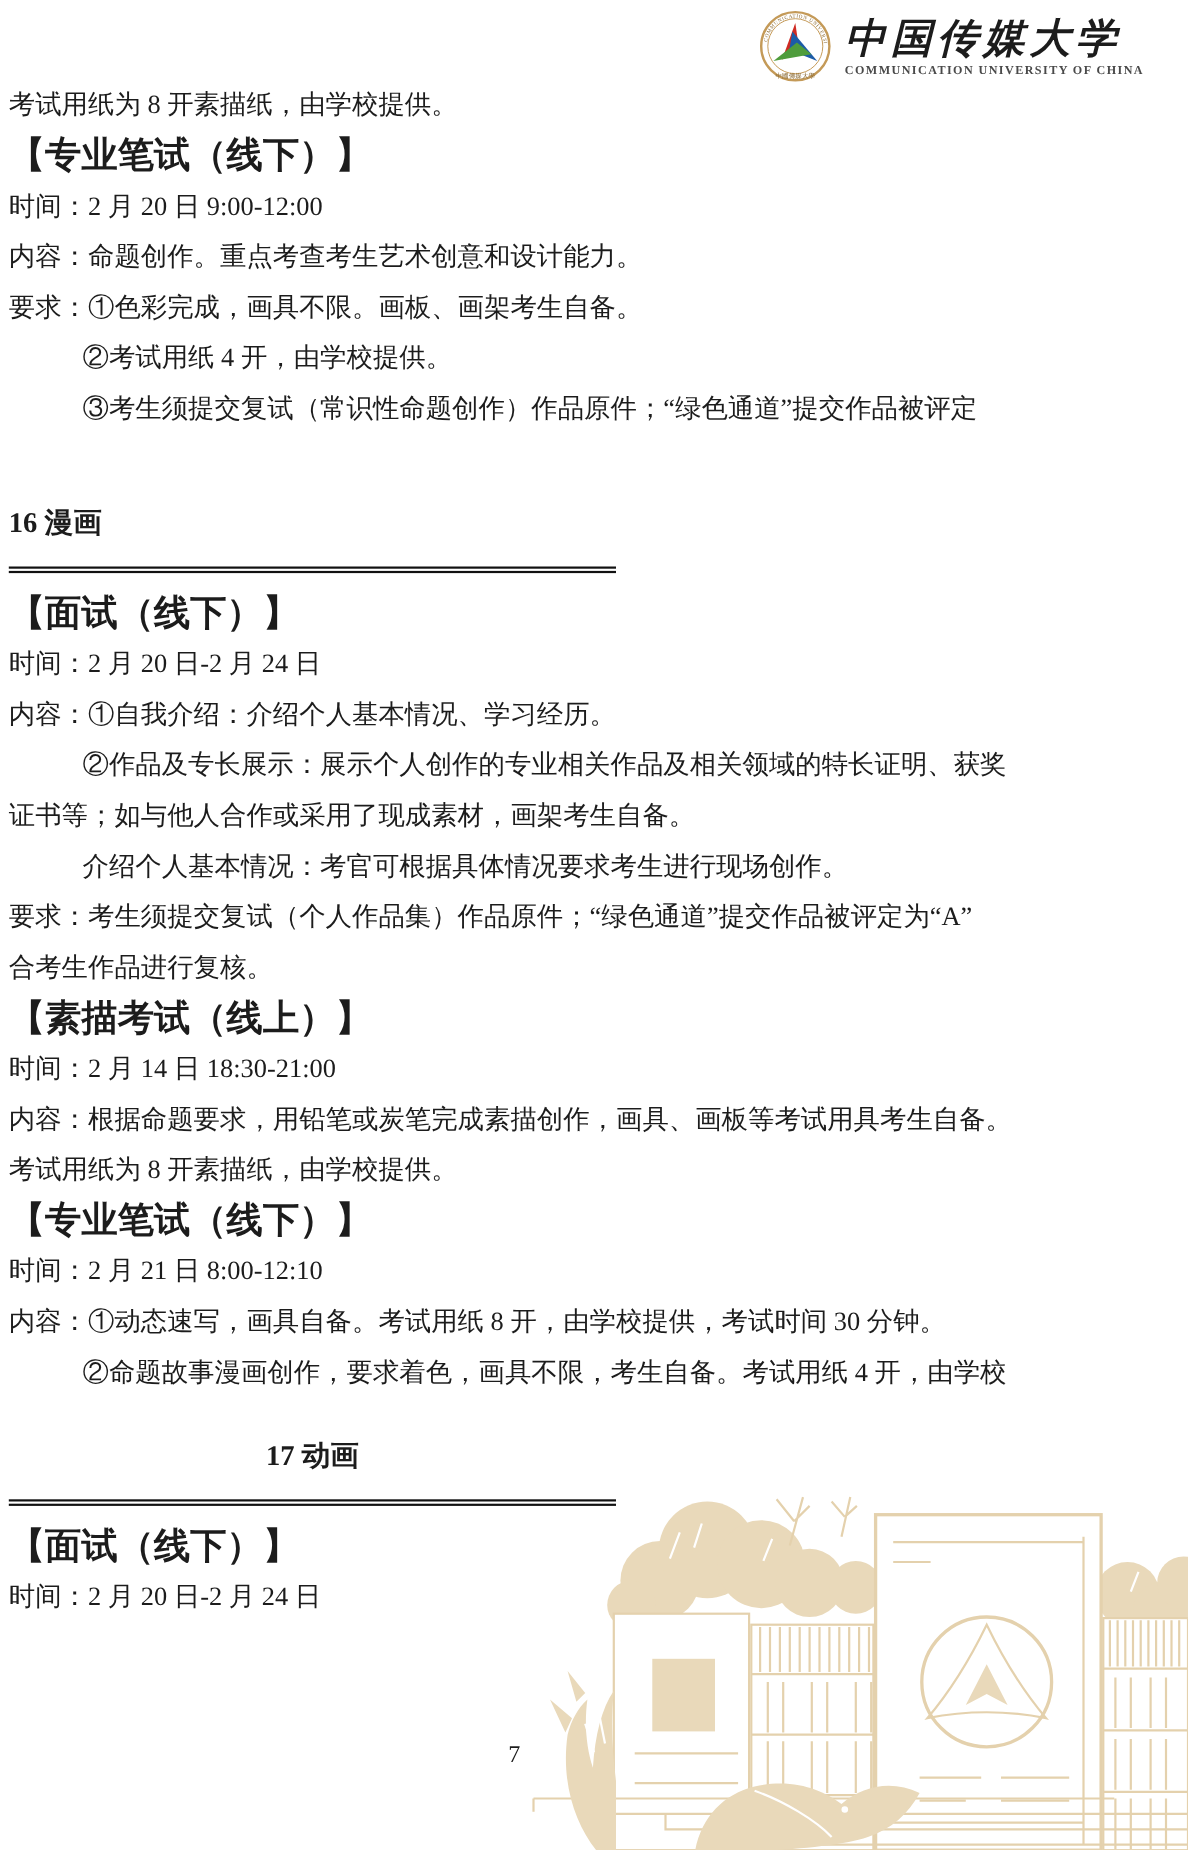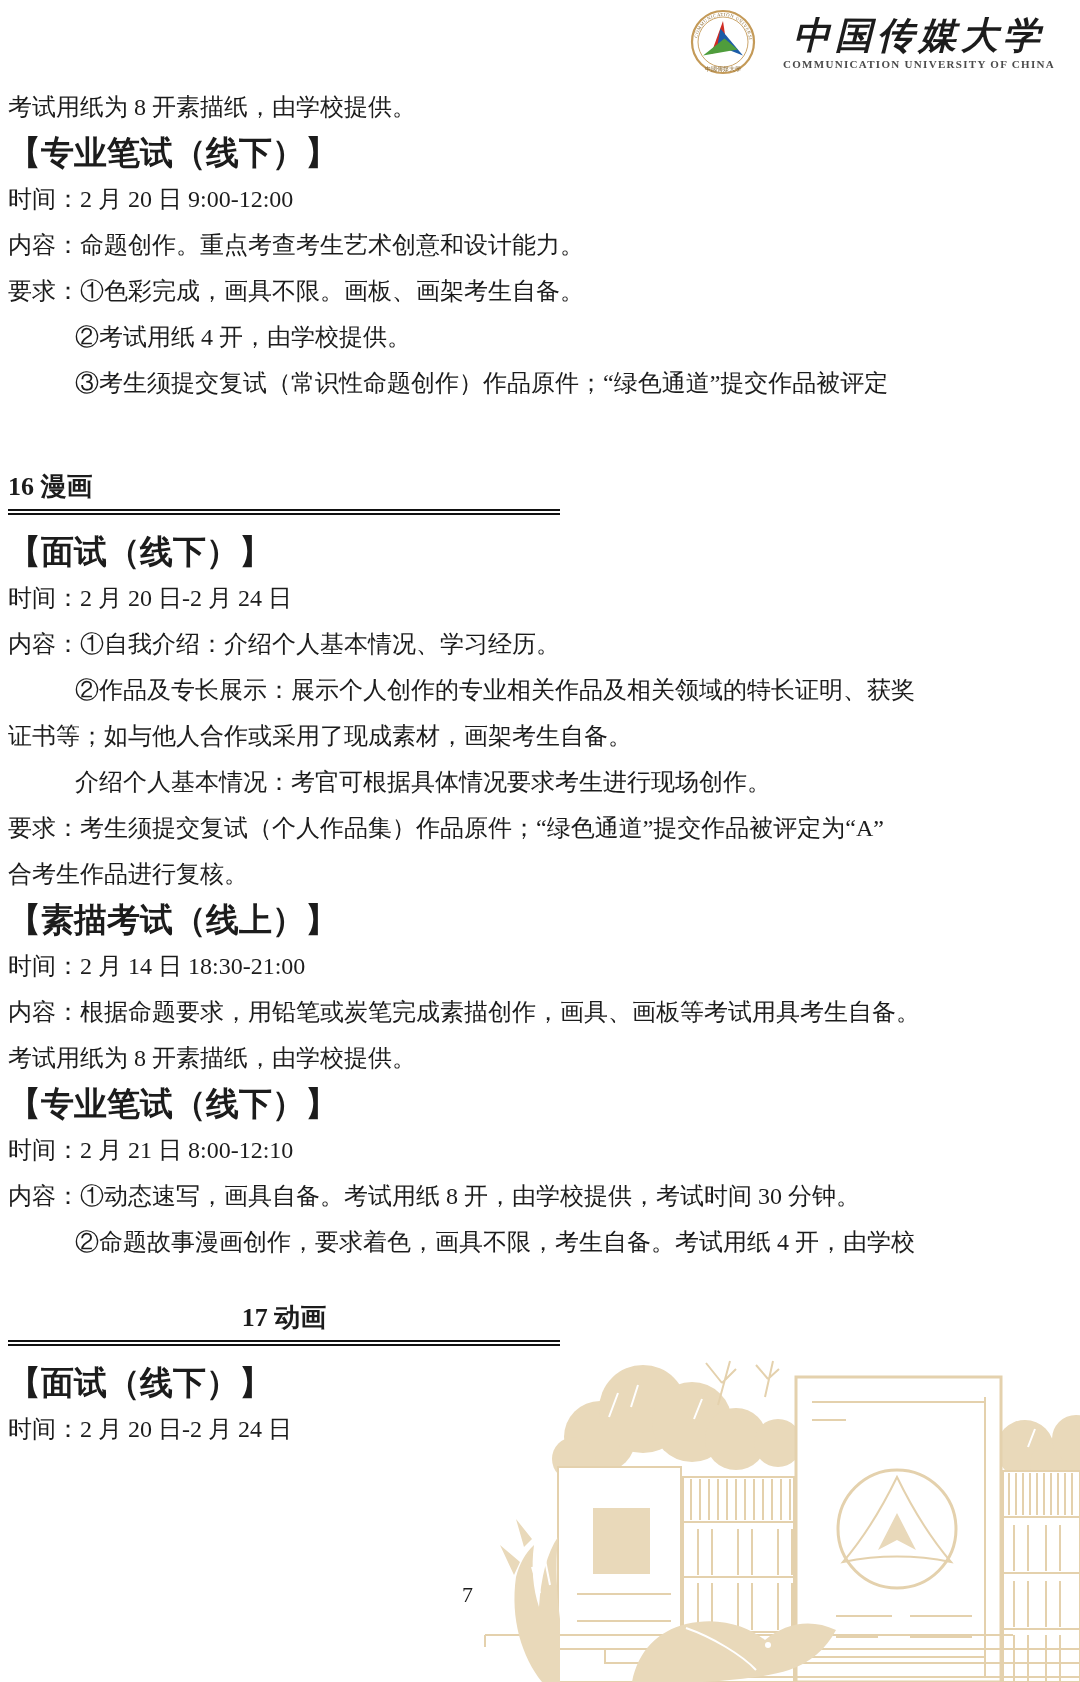--- a/index.html
+++ b/index.html
@@ -4,34 +4,34 @@
 <style>
   html,body{margin:0;padding:0;}
   body{
     width:1080px;height:1682px;position:relative;background:#ffffff;
     font-family:"Liberation Serif","DejaVu Serif",serif;color:#1c1c1c;
     overflow:hidden;
   }
   .page{position:absolute;inset:0;background:#fff;}
   
   .logo{position:absolute;top:3px;left:688px;width:382px;display:flex;align-items:center;gap:10px;z-index:2;}
-  .logo-text{flex:1;text-align:center;}
+  .logo-text{flex:1;}
   .logo-cn{font-size:37px;font-weight:bold;letter-spacing:5px;line-height:42px;white-space:nowrap;font-style:italic;}
   .logo-en{font-size:11px;letter-spacing:1.3px;color:#4a4a4a;margin-top:1px;white-space:nowrap;font-weight:bold;}
   
   .watermark{position:absolute;left:480px;top:1237px;width:600px;height:445px;z-index:0;overflow:hidden;}
   
-  .content{position:absolute;left:8px;top:84px;width:1064px;z-index:1;}
+  .content{position:absolute;left:8px;top:73px;width:1064px;z-index:1;}
   .ln{height:46px;line-height:46px;font-size:24px;white-space:nowrap;}
   .ind{padding-left:67px;}
   .subhead{font-weight:bold;font-size:33px;}
   .section-title{
     margin-top:64px;margin-bottom:14px;width:552px;
     font-weight:bold;font-size:26px;line-height:34px;
-    border-bottom:6px double #111;padding-bottom:5px;white-space:nowrap;
+    border-bottom:6px double #111;padding-bottom:22px;white-space:nowrap;
   }
   .section-title.mt-sm{margin-top:36px;text-align:center;}
   
   .page-num{position:absolute;left:462px;top:1582px;font-size:22px;z-index:1;}
   
   .wm-s{stroke:#e4d1ad;fill:none;stroke-width:2;}
   .wm-s3{stroke:#e4d1ad;fill:none;stroke-width:3;}
   .wm-f{fill:#e9d9ba;stroke:none;}
   .wm-w{stroke:#ffffff;fill:none;stroke-width:2;}
 </style>

